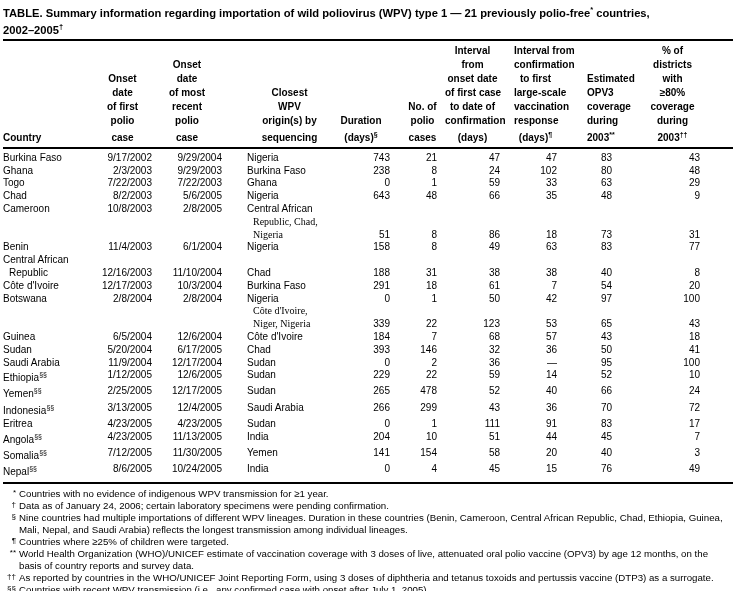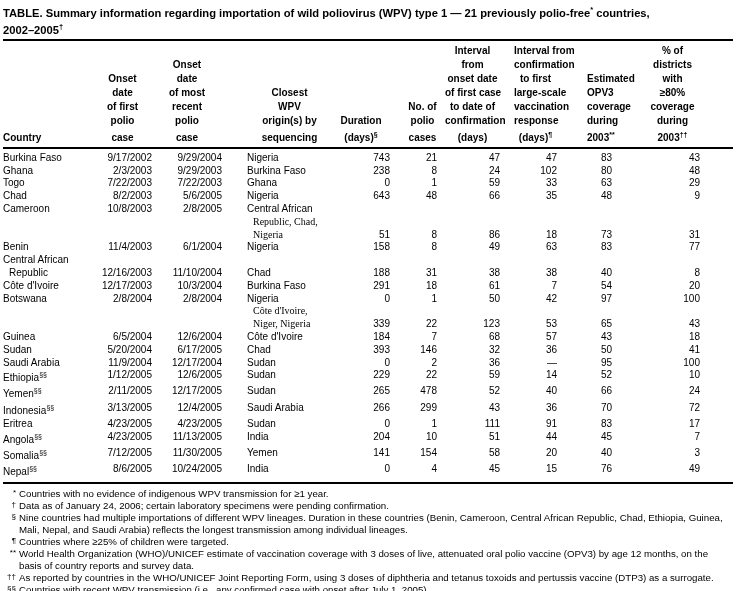--- a/index.html
+++ b/index.html
@@ -329,21 +329,21 @@
           <td class="cell-origin">Sudan</td>
           <td class="num cell-duration">229</td>
           <td class="num cell-cases">22</td>
           <td class="num cell-int1">59</td>
           <td class="num cell-int2">14</td>
           <td class="num cell-opv3">52</td>
           <td class="num cell-districts">10</td>
         </tr>
         <tr>
           <td>Yemen<sup>§§</sup></td>
-          <td class="num">2/11/2005</td>
+          <td class="num">2/25/2005</td>
           <td class="num">12/17/2005</td>
           <td class="cell-origin">Sudan</td>
           <td class="num cell-duration">265</td>
           <td class="num cell-cases">478</td>
           <td class="num cell-int1">52</td>
           <td class="num cell-int2">40</td>
           <td class="num cell-opv3">66</td>
           <td class="num cell-districts">24</td>
         </tr>
         <tr>

